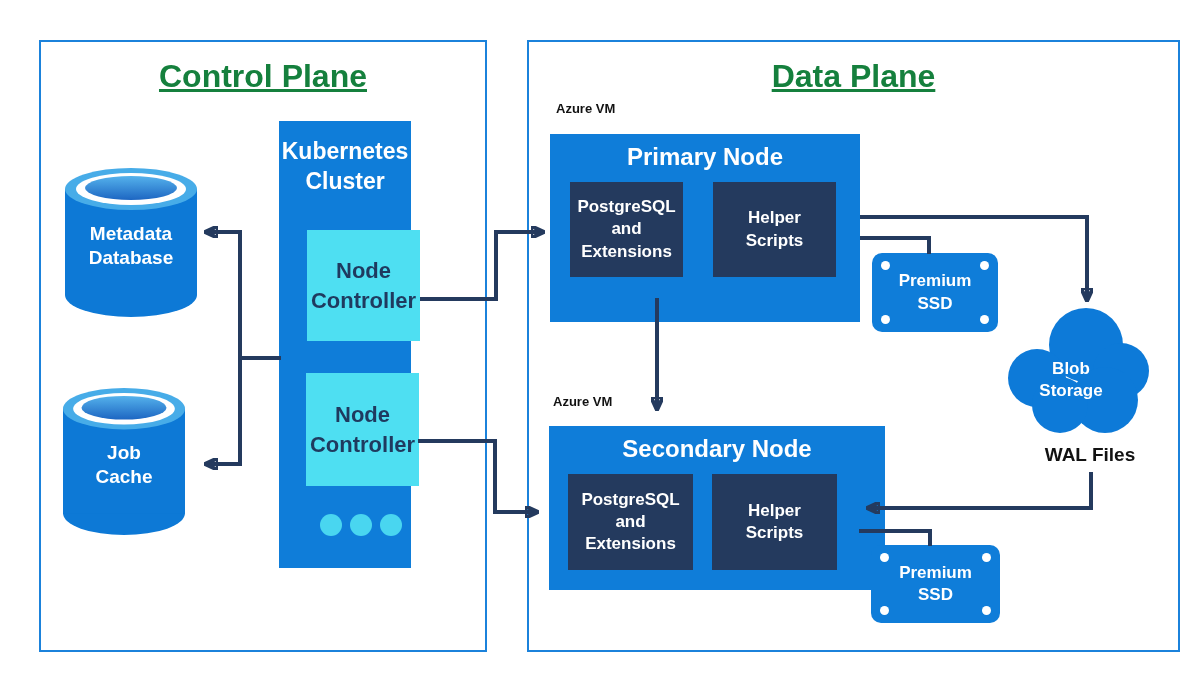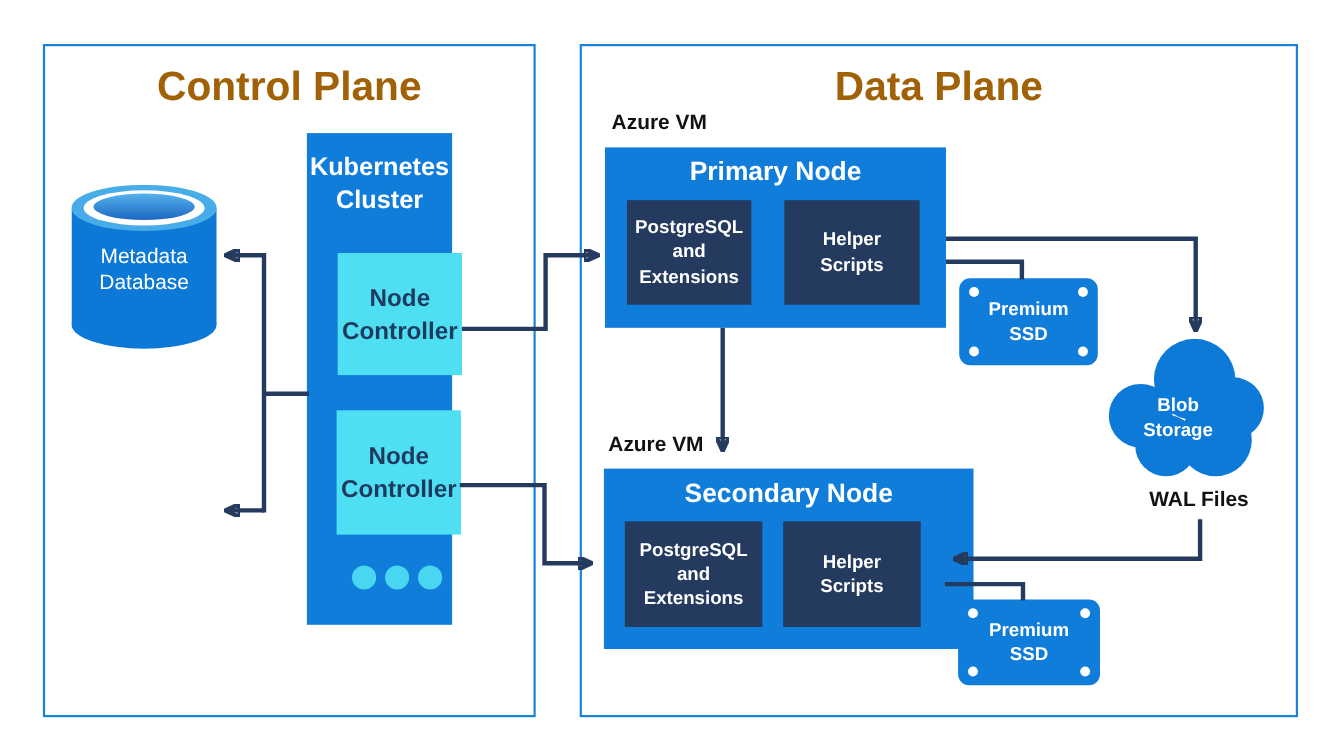--- a/index.html
+++ b/index.html
@@ -7,29 +7,29 @@
     position:relative; width:1200px; height:675px; background:#ffffff;
     font-family:"Liberation Sans", sans-serif; overflow:hidden;
   }
 
   
   .plane { position:absolute; border:2px solid #1b82db; background:#ffffff; }
   #control-plane { left:39px;  top:40px; width:444px; height:608px; }
   #data-plane    { left:527px; top:40px; width:649px; height:608px; }
   .plane-title {
     position:absolute; top:16px; left:0; width:100%; text-align:center;
-    font-size:37px; font-weight:bold; color:#a16207;
+    font-size:32px; font-weight:bold; color:#15803d;text-decoration:underline;
   }
 
   
   .cyl { position:absolute; }
   .cyl svg { position:absolute; left:0; top:0; width:100%; height:100%; }
   .cyl-label {
     position:absolute; left:0; right:0; top:36%; text-align:center;
-    color:#fff; font-weight:normal; font-size:19px; line-height:1.25; white-space:pre-line;
+    color:#fff; font-weight:bold; font-size:19px; line-height:1.25; white-space:pre-line;
   }
   #metadata-db { left:65px; top:168px; width:132px; height:150px; }
   #job-cache   { left:63px; top:388px; width:122px; height:148px; }
 
   
   #k8s-box { position:absolute; left:279px; top:121px; width:132px; height:447px; background:#0f7dd9; }
   .k8s-title {
     position:absolute; top:16px; left:0; width:100%; text-align:center; color:#fff;
     font-size:23px; font-weight:bold; white-space:pre-line; line-height:1.3;
   }
@@ -37,25 +37,25 @@
     position:absolute; background:#4edff2; color:#1f3a5f; font-weight:bold; font-size:22px;
     display:flex; align-items:center; justify-content:center; text-align:center;
     white-space:pre-line; line-height:1.35;
   }
   #nc1 { left:28px; top:109px; width:113px; height:111px; }
   #nc2 { left:27px; top:252px; width:113px; height:113px; }
   .dots { position:absolute; left:41px; top:393px; display:flex; gap:8px; }
   .dot { width:22px; height:22px; border-radius:50%; background:#49d6f0; }
 
   
-  .vm-label { position:absolute; font-size:19px; font-weight:bold; color:#121212; }
+  .vm-label { position:absolute; font-size:13px; font-weight:bold; color:#121212; }
   #vm1 { left:556px; top:101px; }
   #vm2 { left:553px; top:394px; }
   .node-box { position:absolute; background:#0f7dd9; }
-  #primary-node   { left:550px; top:134px; width:310px; height:164px; }
+  #primary-node   { left:550px; top:134px; width:310px; height:188px; }
   #secondary-node { left:549px; top:426px; width:311px; height:164px;padding-left:25px; }
   .node-title {
     position:absolute; top:9px; left:0; width:100%; text-align:center; color:#fff;
     font-size:24px; font-weight:bold;
   }
   .inner {
     position:absolute; background:#243a5e; color:#fff; display:flex; align-items:center;
     justify-content:center; text-align:center; font-size:17px; font-weight:bold;
     white-space:pre-line; line-height:1.3;
   }
@@ -112,20 +112,31 @@
       <ellipse cx="66" cy="127" rx="66" ry="22" fill="#0d79d6"></ellipse>
       <rect x="0" y="21" width="132" height="106" fill="#0d79d6"></rect>
       <ellipse cx="66" cy="21" rx="66" ry="21" fill="#47ace8"></ellipse>
       <ellipse cx="66" cy="21" rx="55" ry="16" fill="#ffffff"></ellipse>
       <ellipse cx="66" cy="20" rx="46" ry="12" fill="url(#cylg1)"></ellipse>
     </svg>
     <div class="cyl-label">Metadata
 Database</div>
   </div>
 
+  <div class="cyl" id="job-cache">
+    <svg viewBox="0 0 132 150" preserveAspectRatio="none">
+      <ellipse cx="66" cy="127" rx="66" ry="22" fill="#0d79d6"></ellipse>
+      <rect x="0" y="21" width="132" height="106" fill="#0d79d6"></rect>
+      <ellipse cx="66" cy="21" rx="66" ry="21" fill="#47ace8"></ellipse>
+      <ellipse cx="66" cy="21" rx="55" ry="16" fill="#ffffff"></ellipse>
+      <ellipse cx="66" cy="20" rx="46" ry="12" fill="url(#cylg1)"></ellipse>
+    </svg>
+    <div class="cyl-label">Job
+Cache</div>
+  </div>
 
   <div id="k8s-box">
     <div class="k8s-title">Kubernetes
 Cluster</div>
     <div class="nc" id="nc1">Node
 Controller</div>
     <div class="nc" id="nc2">Node
 Controller</div>
     <div class="dots">
       <div class="dot"></div>

